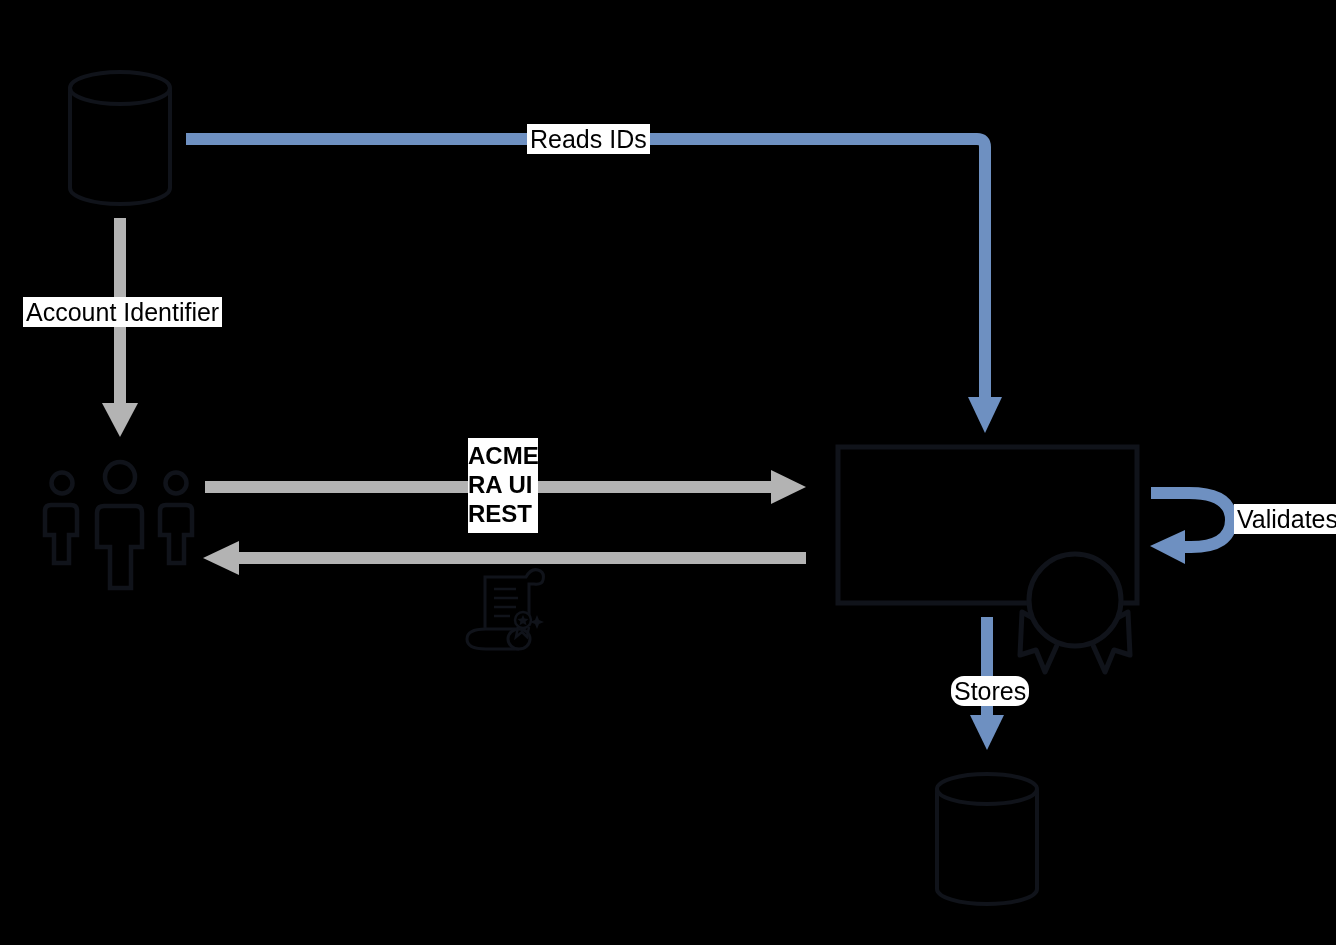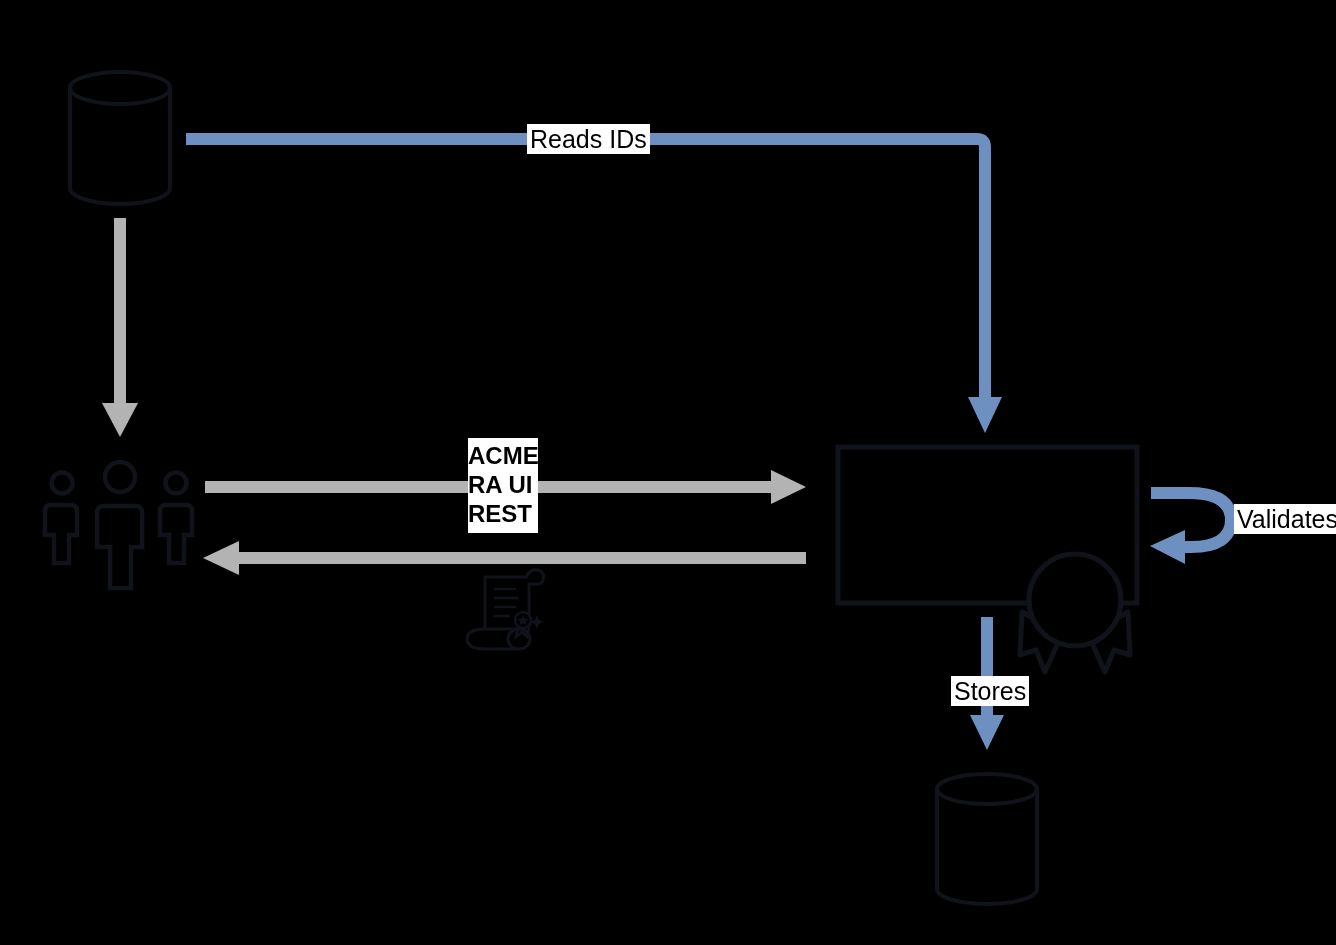--- a/index.html
+++ b/index.html
@@ -121,24 +121,25 @@
     </g>
 
     <g class="dsg">
       <path d="M937 789 V889 A50 15 0 0 0 1037 889 V789" stroke-width="4"></path>
       <ellipse cx="987" cy="789" rx="50" ry="15" stroke-width="4"></ellipse>
     </g>
   </svg>
 
   <div class="label" style="left:527px; top:124px;">Reads IDs</div>
 
+  <div class="label" style="left:23px; top:297px;">Account Identifier</div>
 
   <div class="label label-acme" style="left:468px; top:438px;">
     <div>ACME</div>
     <div>RA UI</div>
     <div>REST</div>
   </div>
 
   <div class="label" style="left:1234px; top:504px;">Validates</div>
 
-  <div class="label" style="left:951px; top:676px;">Stores</div>
+  <div class="label" style="left:951px; top:676px;border-radius:13px;">Stores</div>
 
 </div>
 
 </body></html>

